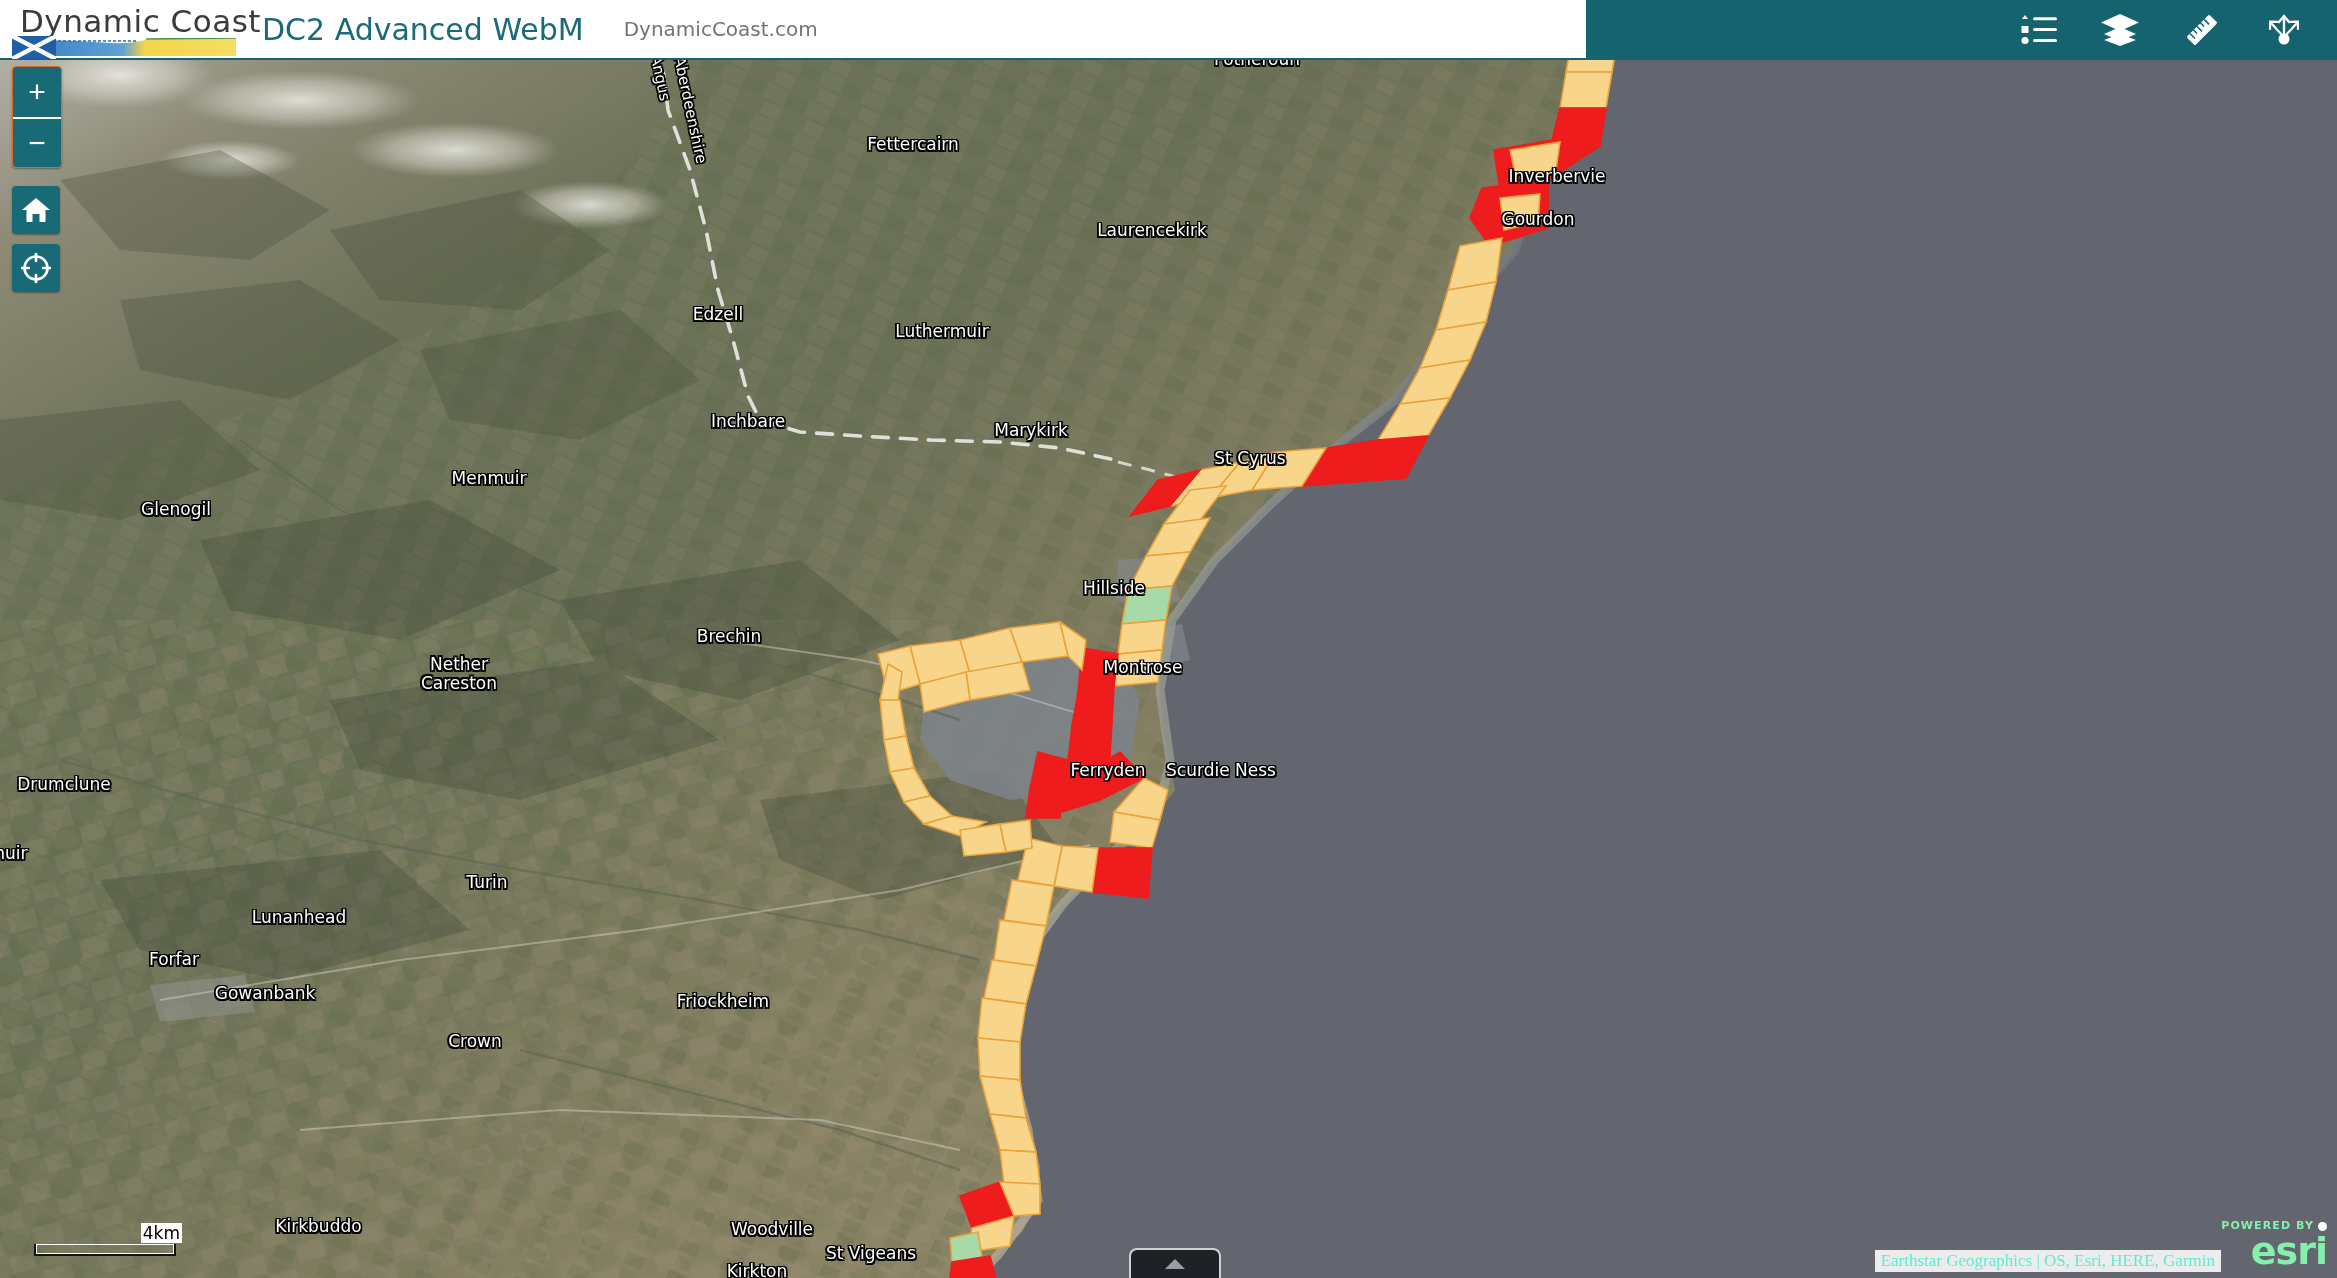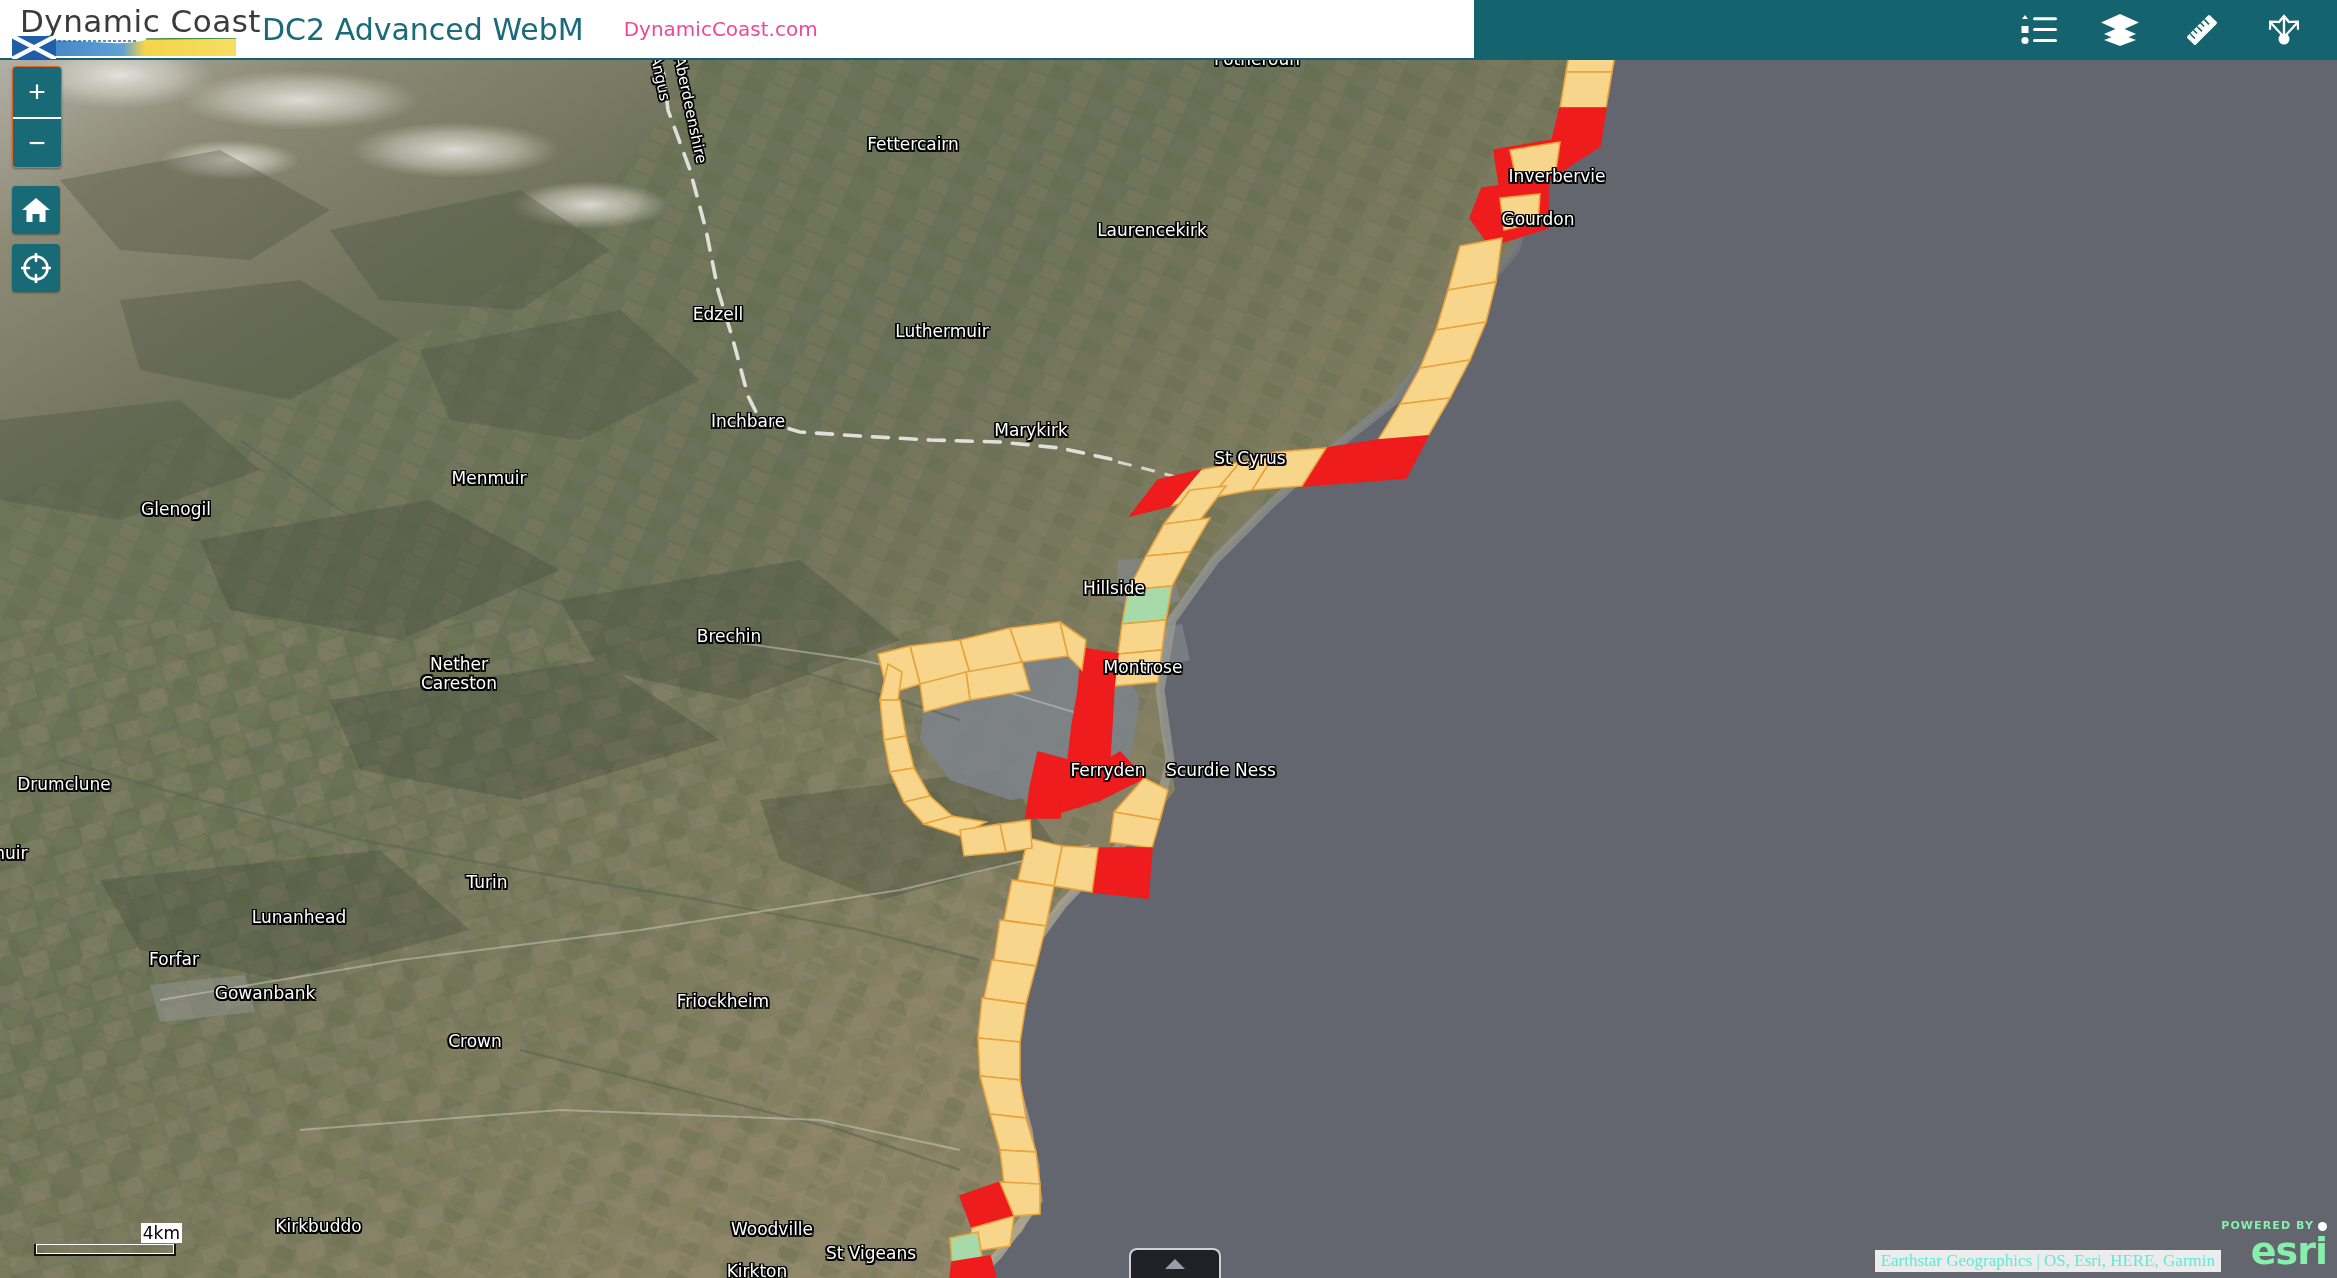--- a/index.html
+++ b/index.html
@@ -21,21 +21,21 @@
   
   #header {
     position: absolute; top: 0; left: 0;
     width: 2337px; height: 60px;
     background: #15636E;
     display: flex; align-items: stretch;
     z-index: 40;
   }
   #header-white {
     position: relative;
-    width: 1474px; height: 60px;
+    width: 1586px; height: 60px;
     background: #ffffff;
     display: flex; align-items: center;
     border-bottom: 2px solid #15636E;
   }
   #logo-block {
     position: relative;
     width: 228px; height: 54px;
     margin-left: 12px;
     flex: none;
   }
@@ -53,21 +53,21 @@
     font-size: 30px; color: #1a6b7a; white-space: nowrap;
     margin-left: 22px; flex: none;
     font-family: "DejaVu Sans", sans-serif;
   }
   #disclaimer {
     font-size: 19px; color: #1a6b7a; white-space: nowrap;
     margin-left: 40px; flex: none;
     font-family: "DejaVu Sans", sans-serif;
   }
   #site-link {
-    font-size: 20px; color: #ec4899; white-space: nowrap;
+    font-size: 20px; color: #737373; white-space: nowrap;
     margin-left: 40px; flex: none; text-decoration: none;
     font-family: "DejaVu Sans", sans-serif;
   }
   #header-tools {
     flex: 1; display: flex; align-items: center; justify-content: flex-end;
     gap: 36px; padding-right: 30px;
   }
   .tool-btn {
     width: 46px; height: 46px;
     display: flex; align-items: center; justify-content: center;

